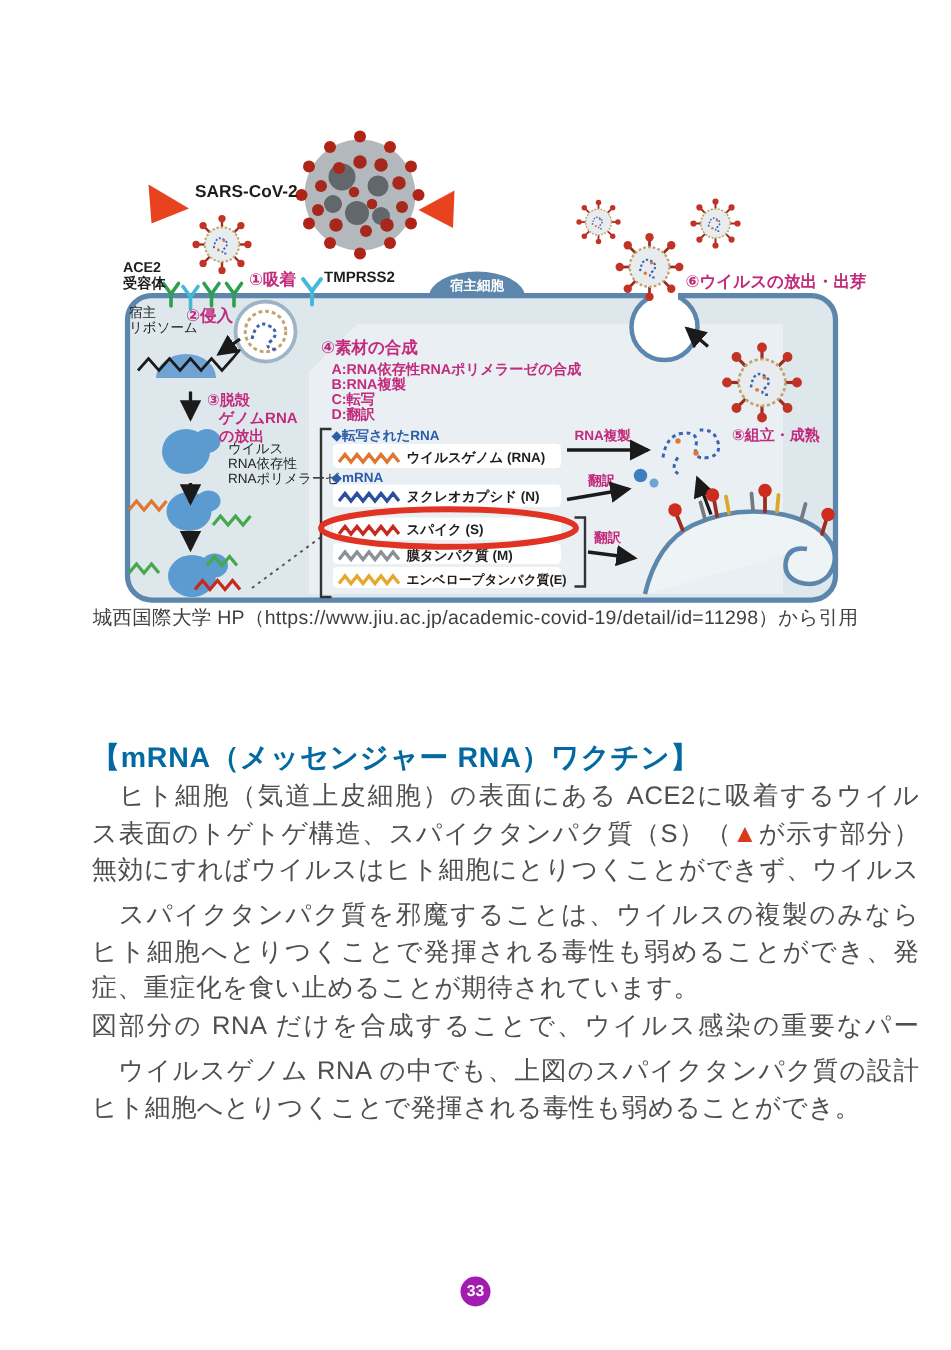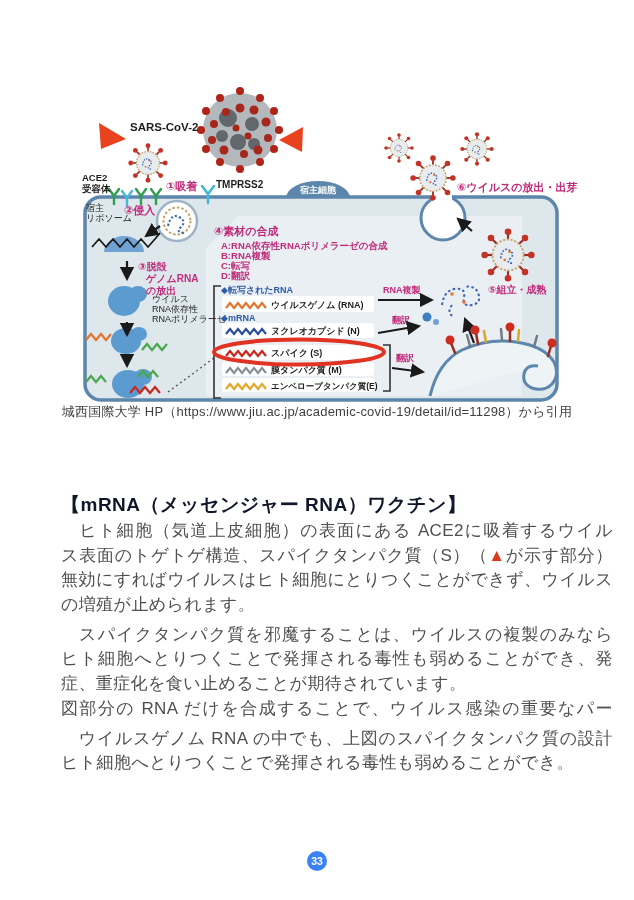--- a/index.html
+++ b/index.html
@@ -24,28 +24,28 @@
   .zr{stroke:#c8281e;}
   .zgr{stroke:#47a84b;}
   .zgy{stroke:#8a9096;}
   .zy{stroke:#e3a82c;}
   .zbk{stroke:#1a1a1a;stroke-width:1.8;}
   .arrow{stroke:#1a1a1a;stroke-width:2.2;fill:none;}
   .bracket{stroke:#333;stroke-width:1.6;fill:none;}
   
   #citation{left:0;top:403px;width:634px;text-align:center;font-size:13px;color:#3f3f3f;letter-spacing:.2px;}
   
-  #heading{left:61px;top:492px;font-size:19px;font-weight:bold;color:#0f172a;letter-spacing:.5px;}
+  #heading{left:61px;top:492px;font-size:19px;font-weight:bold;color:#0369a1;letter-spacing:.5px;}
   #bodytext{left:61px;top:519px;width:552px;font-size:17px;color:#4f4f4f;letter-spacing:.4px;}
   #bodytext .ln{height:24.7px;line-height:24.7px;white-space:nowrap;}
   #bodytext .j{text-align:justify;text-align-last:justify;white-space:normal;height:24.7px;overflow:hidden;}
   #bodytext .pgap{margin-top:5px;}
   .tri{color:#d93a1e;}
   
-  #pageno{left:307px;top:851px;width:20px;height:20px;border-radius:50%;background:#3b82f6;
+  #pageno{left:307px;top:851px;width:20px;height:20px;border-radius:50%;background:#a21caf;
     color:#fff;font-size:10.5px;font-weight:bold;display:flex;align-items:center;justify-content:center;}
 </style>
 </head>
 <body>
 
 <svg id="figure" class="abs" viewBox="0 0 634 420" width="634" height="420">
   <defs>
     <marker id="ah" viewBox="0 0 10 10" refX="8.5" refY="5" markerWidth="6.5" markerHeight="6.5" orient="auto-start-reverse">
       <path d="M0 0 L10 5 L0 10 z" fill="#1a1a1a"></path>
     </marker>
@@ -266,21 +266,20 @@
 </svg>
 
 <div id="citation" class="abs">城西国際大学 HP（https://www.jiu.ac.jp/academic-covid-19/detail/id=11298）から引用</div>
 
 <h2 id="heading" class="abs" style="margin:0;">【mRNA（メッセンジャー RNA）ワクチン】</h2>
 
 <div id="bodytext" class="abs">
   <div class="ln j">　ヒト細胞（気道上皮細胞）の表面にある ACE2に吸着するウイル</div>
   <div class="ln j"><span>ス表面のトゲトゲ構造、スパイクタンパク質（S）（</span><span class="tri">▲</span><span>が示す部分）を</span></div>
   <div class="ln j">無効にすればウイルスはヒト細胞にとりつくことができず、ウイルス</div>
-  <div class="ln">の増殖が止められます。</div>
   <div class="ln j pgap">　スパイクタンパク質を邪魔することは、ウイルスの複製のみならず、</div>
   <div class="ln j">ヒト細胞へとりつくことで発揮される毒性も弱めることができ、発</div>
   <div class="ln">症、重症化を食い止めることが期待されています。</div>
   <div class="ln j">図部分の RNA だけを合成することで、ウイルス感染の重要なパー</div>
   <div class="ln j pgap">　ウイルスゲノム RNA の中でも、上図のスパイクタンパク質の設計</div>
   <div class="ln">ヒト細胞へとりつくことで発揮される毒性も弱めることができ。</div>
 </div>
 
 <div id="pageno" class="abs">
   <span>33</span>

